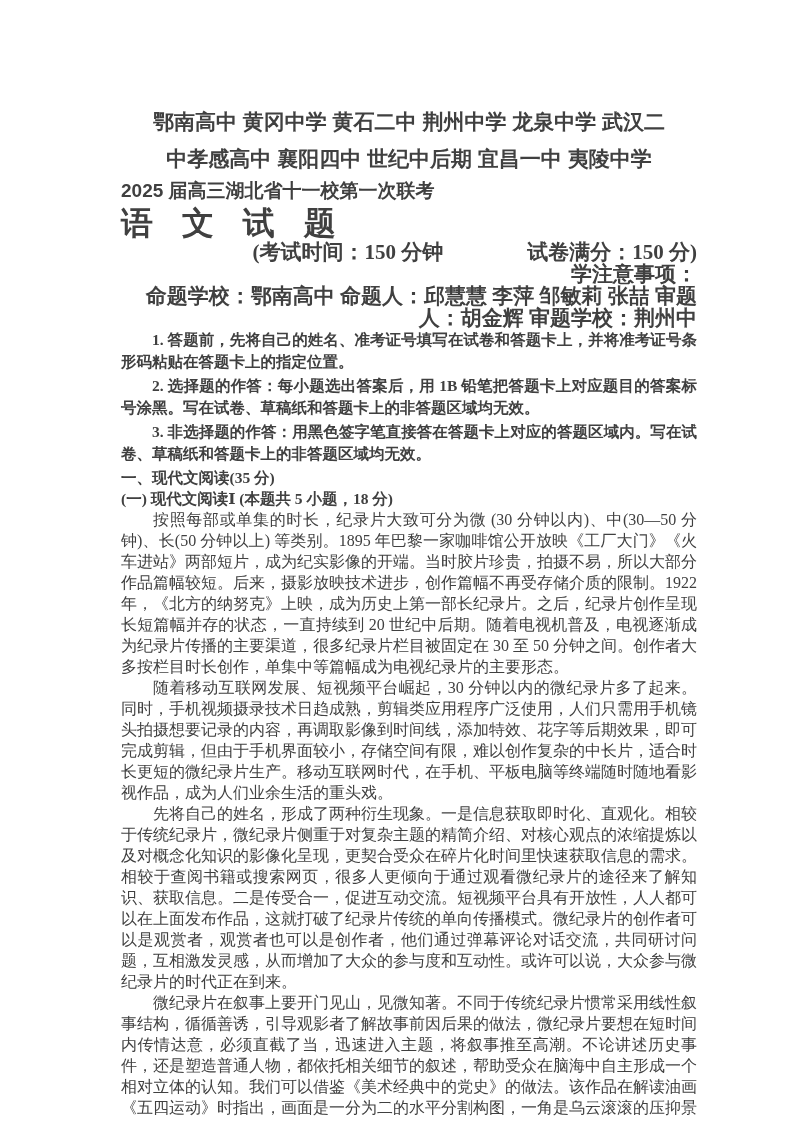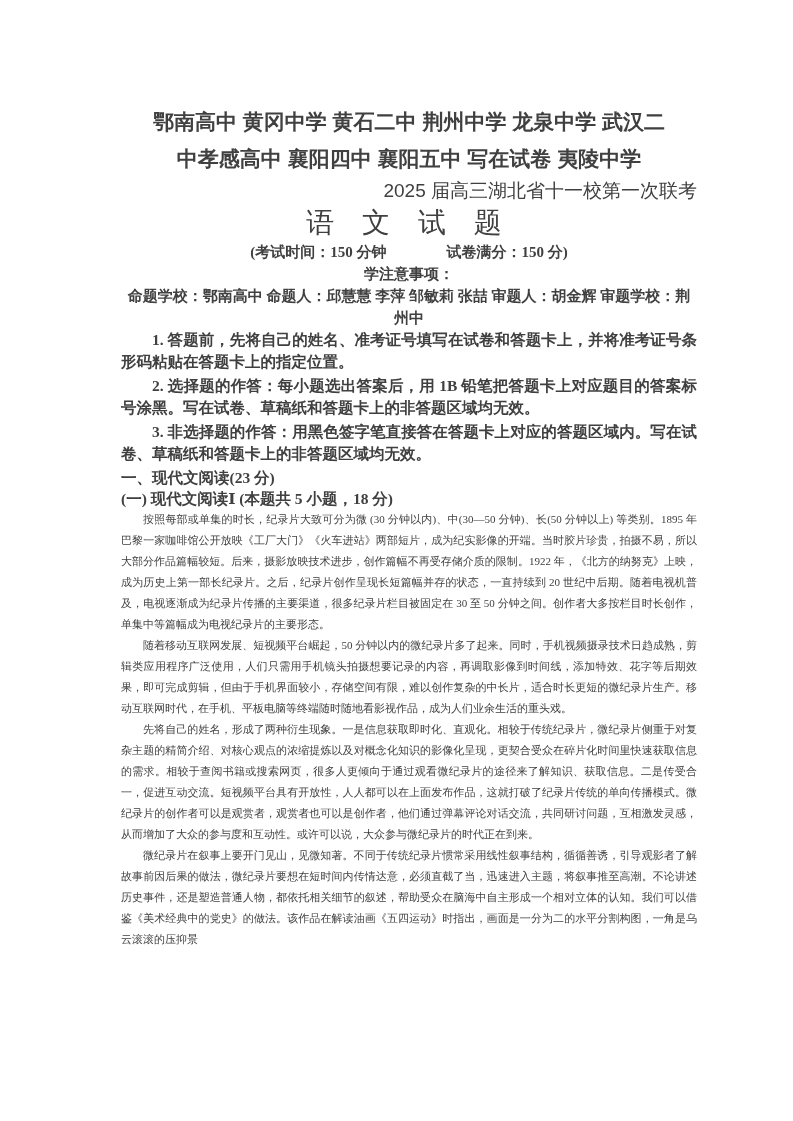--- a/index.html
+++ b/index.html
@@ -27,39 +27,38 @@
   .hdr-line {
     font-family: "Liberation Sans", "DejaVu Sans", sans-serif;
     font-weight: bold;
     font-size: 21px;
     line-height: 37px;
     text-align: center;
     white-space: nowrap;
   }
   .hdr-line3 {
     font-family: "Liberation Sans", "DejaVu Sans", sans-serif;
-    font-weight: normal;
+    font-weight: bold;
     font-size: 19px;
     line-height: 28px;
-    text-align: right;
+    text-align: left;
   }
   .doc-title {
     font-family: "Liberation Sans", "DejaVu Sans", sans-serif;
-    font-weight: normal;
-    font-size: 28px;
+    font-weight: bold;
+    font-size: 32px;
     line-height: 36px;
     letter-spacing: 10px;
-    text-align: center;
   }
   
   .meta-line {
     font-weight: bold;
-    font-size: 15px;
+    font-size: 21px;
     line-height: 22px;
-    text-align: center;
+    text-align: right;
   }
   
   .instruction {
     margin: 0 0 3px 0;
     font-weight: bold;
     font-size: 15.5px;
     line-height: 21.5px;
     text-align: justify;
     text-indent: 2em;
   }
@@ -70,47 +69,47 @@
   .material-label {
     font-weight: bold;
     font-size: 15.5px;
     line-height: 21px;
     margin: 0;
   }
   .reading-prompt, .material-label { text-indent: 1.6em; }
   .body-para {
     margin: 0;
     font-weight: normal;
-    font-size: 11px;
+    font-size: 16px;
     line-height: 21px;
     text-align: justify;
     text-indent: 2em;
   }
 </style>
 </head>
 <body>
 
 <div class="page">
   <div class="doc">
 
     <div class="hdr-line">鄂南高中 黄冈中学 黄石二中 荆州中学 龙泉中学 武汉二</div>
-    <div class="hdr-line">中孝感高中 襄阳四中 襄阳五中 写在试卷 夷陵中学</div>
+    <div class="hdr-line">中孝感高中 襄阳四中 世纪中后期 宜昌一中 夷陵中学</div>
     <div class="hdr-line3">2025 届高三湖北省十一校第一次联考</div>
     <div class="doc-title">语 文 试 题</div>
 
     <div class="meta-line">(考试时间：150 分钟　　　　试卷满分：150 分)</div>
     <div class="meta-line">学注意事项：</div>
     <div class="meta-line">命题学校：鄂南高中 命题人：邱慧慧 李萍 邹敏莉 张喆 审题人：胡金辉 审题学校：荆州中</div>
 
     <p class="instruction">1. 答题前，先将自己的姓名、准考证号填写在试卷和答题卡上，并将准考证号条形码粘贴在答题卡上的指定位置。</p>
     <p class="instruction">2. 选择题的作答：每小题选出答案后，用 1B 铅笔把答题卡上对应题目的答案标号涂黑。写在试卷、草稿纸和答题卡上的非答题区域均无效。</p>
     <p class="instruction">3. 非选择题的作答：用黑色签字笔直接答在答题卡上对应的答题区域内。写在试卷、草稿纸和答题卡上的非答题区域均无效。</p>
 
-    <div class="section-heading">一、现代文阅读(23 分)</div>
+    <div class="section-heading">一、现代文阅读(35 分)</div>
     <div class="subsection-heading">(一) 现代文阅读Ⅰ (本题共 5 小题，18 分)</div>
 
     <p class="body-para">按照每部或单集的时长，纪录片大致可分为微 (30 分钟以内)、中(30—50 分钟)、长(50 分钟以上) 等类别。1895 年巴黎一家咖啡馆公开放映《工厂大门》《火车进站》两部短片，成为纪实影像的开端。当时胶片珍贵，拍摄不易，所以大部分作品篇幅较短。后来，摄影放映技术进步，创作篇幅不再受存储介质的限制。1922 年，《北方的纳努克》上映，成为历史上第一部长纪录片。之后，纪录片创作呈现长短篇幅并存的状态，一直持续到 20 世纪中后期。随着电视机普及，电视逐渐成为纪录片传播的主要渠道，很多纪录片栏目被固定在 30 至 50 分钟之间。创作者大多按栏目时长创作，单集中等篇幅成为电视纪录片的主要形态。</p>
-    <p class="body-para">随着移动互联网发展、短视频平台崛起，50 分钟以内的微纪录片多了起来。同时，手机视频摄录技术日趋成熟，剪辑类应用程序广泛使用，人们只需用手机镜头拍摄想要记录的内容，再调取影像到时间线，添加特效、花字等后期效果，即可完成剪辑，但由于手机界面较小，存储空间有限，难以创作复杂的中长片，适合时长更短的微纪录片生产。移动互联网时代，在手机、平板电脑等终端随时随地看影视作品，成为人们业余生活的重头戏。</p>
+    <p class="body-para">随着移动互联网发展、短视频平台崛起，30 分钟以内的微纪录片多了起来。同时，手机视频摄录技术日趋成熟，剪辑类应用程序广泛使用，人们只需用手机镜头拍摄想要记录的内容，再调取影像到时间线，添加特效、花字等后期效果，即可完成剪辑，但由于手机界面较小，存储空间有限，难以创作复杂的中长片，适合时长更短的微纪录片生产。移动互联网时代，在手机、平板电脑等终端随时随地看影视作品，成为人们业余生活的重头戏。</p>
     <p class="body-para">先将自己的姓名，形成了两种衍生现象。一是信息获取即时化、直观化。相较于传统纪录片，微纪录片侧重于对复杂主题的精简介绍、对核心观点的浓缩提炼以及对概念化知识的影像化呈现，更契合受众在碎片化时间里快速获取信息的需求。相较于查阅书籍或搜索网页，很多人更倾向于通过观看微纪录片的途径来了解知识、获取信息。二是传受合一，促进互动交流。短视频平台具有开放性，人人都可以在上面发布作品，这就打破了纪录片传统的单向传播模式。微纪录片的创作者可以是观赏者，观赏者也可以是创作者，他们通过弹幕评论对话交流，共同研讨问题，互相激发灵感，从而增加了大众的参与度和互动性。或许可以说，大众参与微纪录片的时代正在到来。</p>
     <p class="body-para">微纪录片在叙事上要开门见山，见微知著。不同于传统纪录片惯常采用线性叙事结构，循循善诱，引导观影者了解故事前因后果的做法，微纪录片要想在短时间内传情达意，必须直截了当，迅速进入主题，将叙事推至高潮。不论讲述历史事件，还是塑造普通人物，都依托相关细节的叙述，帮助受众在脑海中自主形成一个相对立体的认知。我们可以借鉴《美术经典中的党史》的做法。该作品在解读油画《五四运动》时指出，画面是一分为二的水平分割构图，一角是乌云滚滚的压抑景</p>
 
   </div>
 </div>
 
 </body></html>

